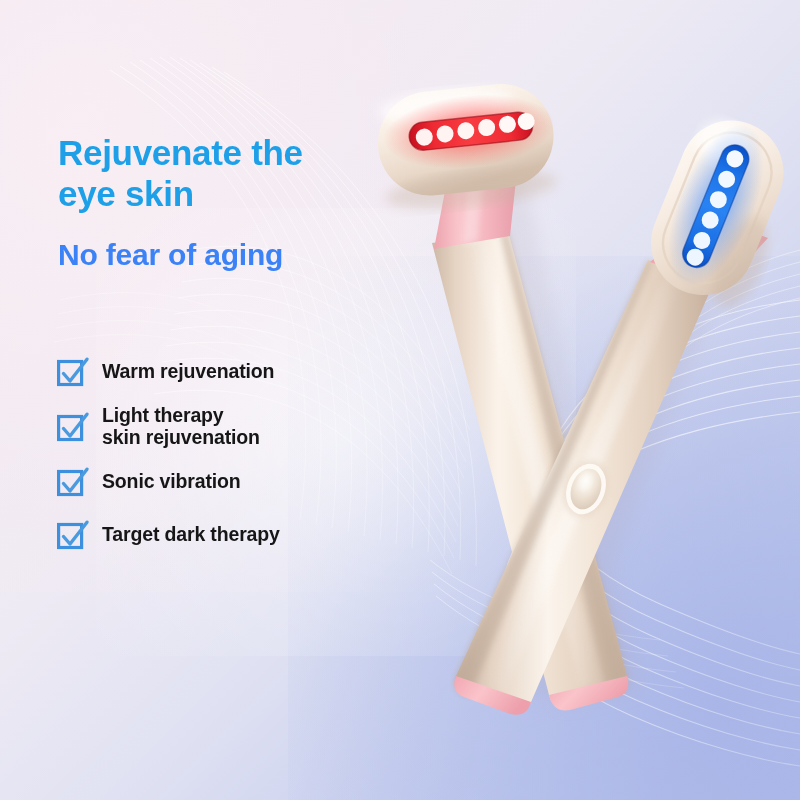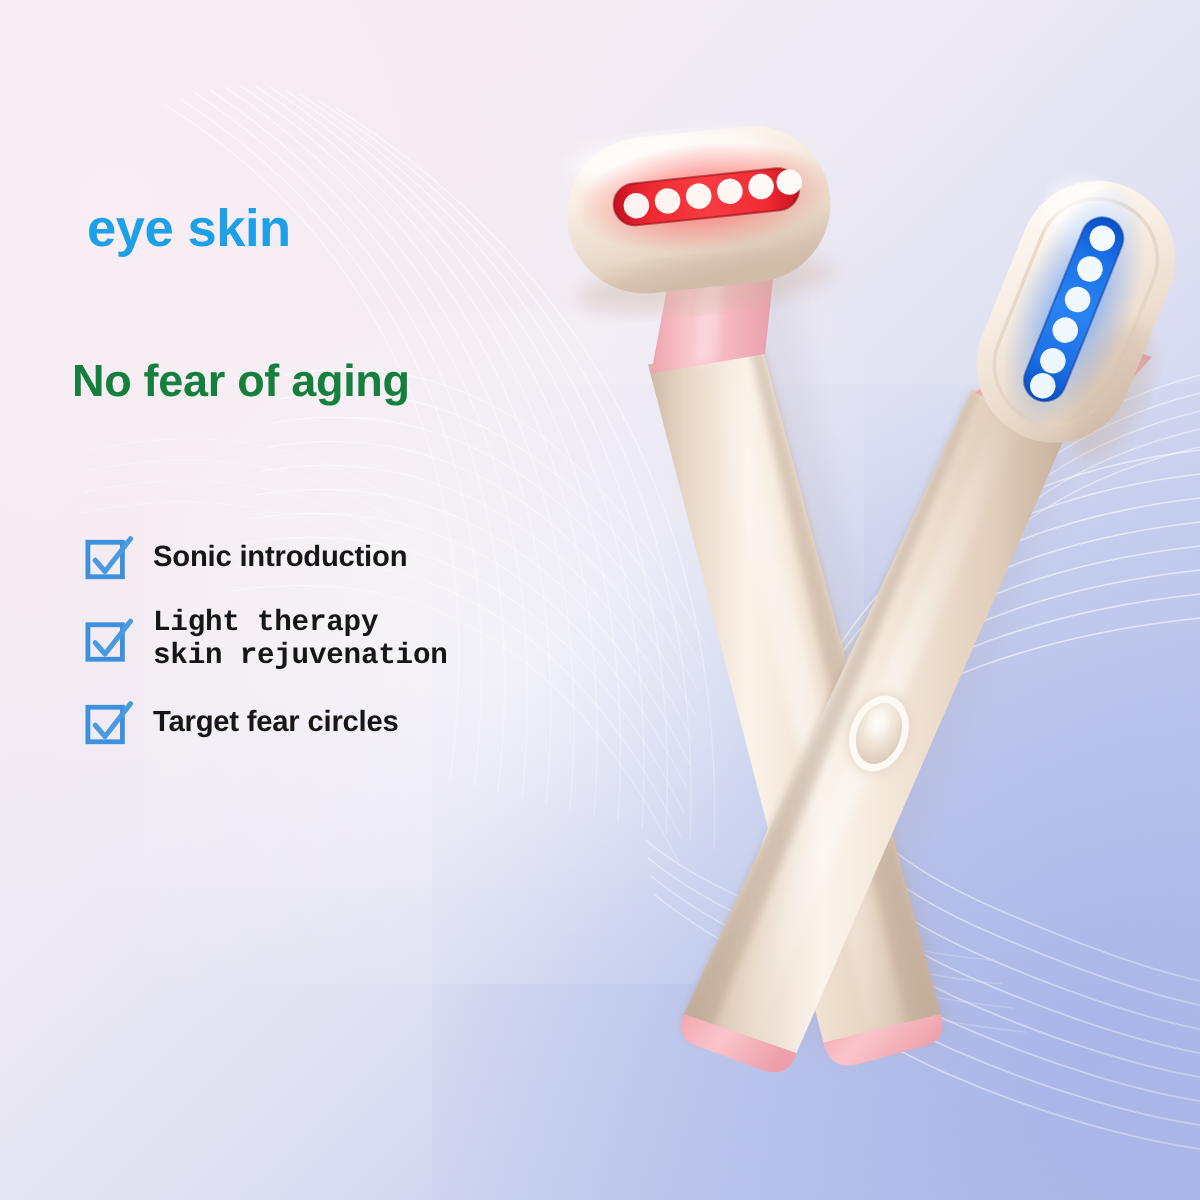--- a/index.html
+++ b/index.html
@@ -75,28 +75,28 @@
     top: 133px;
     width: 330px;
     font-size: 35px;
     font-weight: 700;
     line-height: 1.17;
     letter-spacing: -0.3px;
     color: #1ea0e8;
   }
   .subhead {
     position: absolute;
-    left: 48px;
+    left: 58px;
     top: 238px;
     width: 340px;
     font-size: 30px;
     font-weight: 700;
     line-height: 1.15;
     letter-spacing: -0.2px;
-    color: #15803d;
+    color: #3b82f6;
   }
 
   
   .features {
     position: absolute;
     left: 56px;
     top: 352px;
     width: 330px;
   }
   .feature {
@@ -382,54 +382,64 @@
           <circle cx="716" cy="200" r="8.5" fill="#f0f7ff"></circle>
           <circle cx="716" cy="222" r="8.5" fill="#f0f7ff"></circle>
           <circle cx="716" cy="244" r="8.5" fill="#eef6ff"></circle>
           <circle cx="716" cy="262" r="8.5" fill="#edf5ff"></circle>
         </g>
       </g>
     </g>
   </svg>
 
   <div class="headline">
+    <div>Rejuvenate the</div>
     <div>eye skin</div>
   </div>
 
   <div class="subhead">No fear of aging</div>
 
   <div class="features">
 
     <div class="feature">
       <span class="cb">
         <svg viewBox="0 0 34 32" width="34" height="32">
           <rect x="2.6" y="5.5" width="23" height="23" fill="none" stroke="#3d90dd" stroke-width="3.2"></rect>
           <path d="M7.5 17.5 L14 25 L31 3.2" fill="none" stroke="#4a9ae0" stroke-width="3.4" stroke-linecap="round" stroke-linejoin="round"></path>
         </svg>
       </span>
-      <span class="lbl">Sonic introduction</span>
+      <span class="lbl">Warm rejuvenation</span>
     </div>
 
     <div class="feature">
       <span class="cb">
         <svg viewBox="0 0 34 32" width="34" height="32">
           <rect x="2.6" y="5.5" width="23" height="23" fill="none" stroke="#3d90dd" stroke-width="3.2"></rect>
           <path d="M7.5 17.5 L14 25 L31 3.2" fill="none" stroke="#4a9ae0" stroke-width="3.4" stroke-linecap="round" stroke-linejoin="round"></path>
         </svg>
       </span>
-      <span class="lbl" style="white-space:pre-line;font-family:Liberation Mono, monospace;">Light therapy
+      <span class="lbl" style="white-space:pre-line;">Light therapy
 skin rejuvenation</span>
     </div>
-
-
 
     <div class="feature">
       <span class="cb">
         <svg viewBox="0 0 34 32" width="34" height="32">
           <rect x="2.6" y="5.5" width="23" height="23" fill="none" stroke="#3d90dd" stroke-width="3.2"></rect>
           <path d="M7.5 17.5 L14 25 L31 3.2" fill="none" stroke="#4a9ae0" stroke-width="3.4" stroke-linecap="round" stroke-linejoin="round"></path>
         </svg>
       </span>
-      <span class="lbl">Target fear circles</span>
+      <span class="lbl">Sonic vibration</span>
+    </div>
+
+
+    <div class="feature">
+      <span class="cb">
+        <svg viewBox="0 0 34 32" width="34" height="32">
+          <rect x="2.6" y="5.5" width="23" height="23" fill="none" stroke="#3d90dd" stroke-width="3.2"></rect>
+          <path d="M7.5 17.5 L14 25 L31 3.2" fill="none" stroke="#4a9ae0" stroke-width="3.4" stroke-linecap="round" stroke-linejoin="round"></path>
+        </svg>
+      </span>
+      <span class="lbl">Target dark therapy</span>
     </div>
 
   </div>
 </div>
 
 </body></html>

